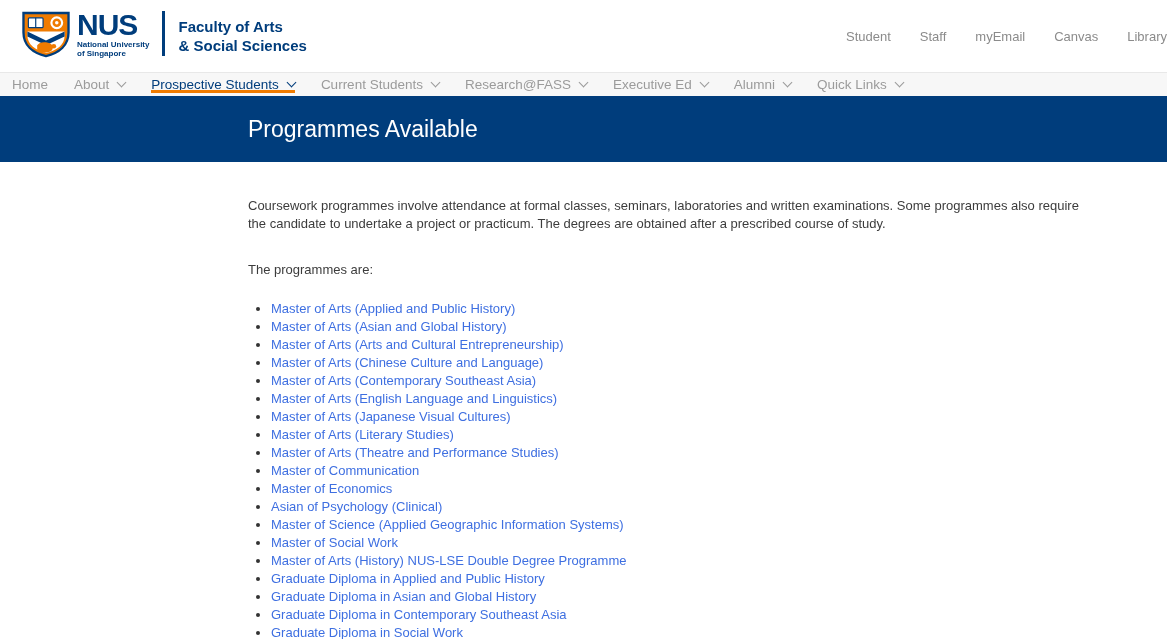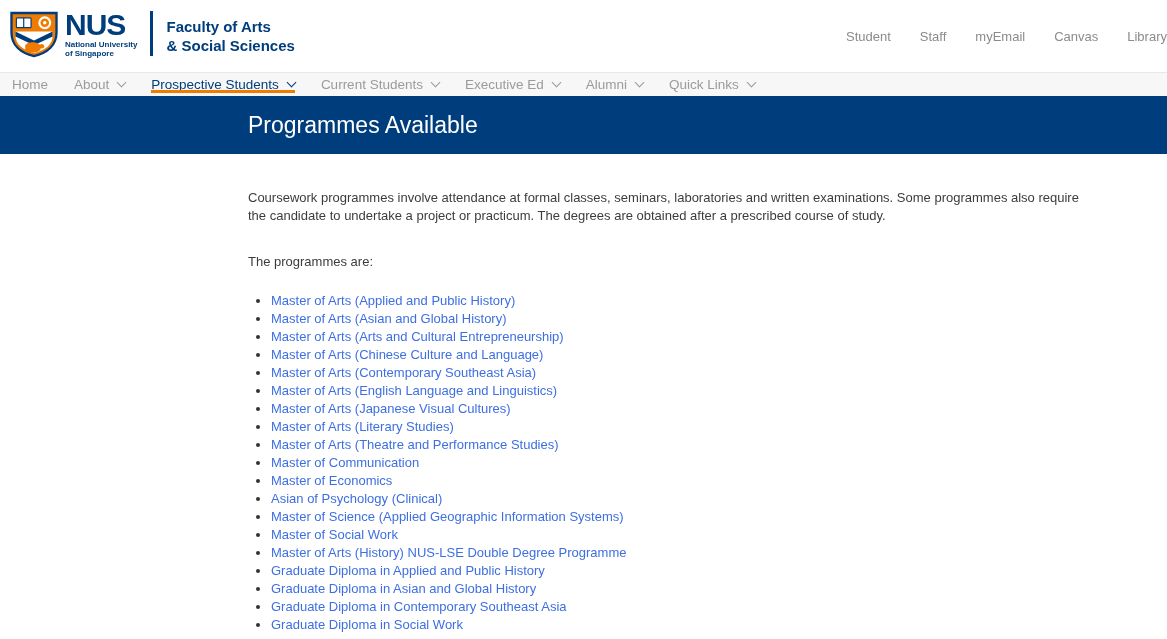--- a/index.html
+++ b/index.html
@@ -10,40 +10,40 @@
   *{box-sizing:border-box;}
   html,body{margin:0;padding:0;}
   body{
     width:1167px;height:639px;overflow:hidden;
     background:#fff;
     font-family:"Liberation Sans", sans-serif;
   }
 
   
   .site-header{height:72px;display:flex;background:#fff;}
-  .logo-group{display:flex;padding:11px 0 0 9px;cursor:pointer;}
+  .logo-group{display:flex;padding:11px 0 0 21px;cursor:pointer;}
   .crest{display:block;}
   .wordmark{margin-left:6px;}
   .nus-acronym{font-size:30px;font-weight:bold;color:var(--blue);line-height:27px;letter-spacing:-1px;}
   .nus-sub{font-size:8px;font-weight:bold;color:var(--blue);line-height:9px;margin-top:2px;}
   .logo-divider{width:3px;background:var(--blue);height:45px;margin:0 13px;}
   .faculty{font-size:15px;font-weight:600;color:var(--blue);line-height:19px;padding-top:6px;}
   .top-links{margin-left:auto;align-self:center;display:flex;gap:29px;}
   .top-links a{color:#8b8b8b;font-size:13px;text-decoration:none;}
 
   
   .main-nav{height:24px;background:#f7f7f7;border-top:1px solid #e8e8e8;display:flex;align-items:center;padding-left:12px;}
   .nav-item{position:relative;display:flex;align-items:center;height:100%;padding:0 13px;font-size:13.5px;color:#9b9b9b;cursor:pointer;white-space:nowrap;}
   .nav-item:first-child{padding-left:0;}
   .nav-item.active{color:var(--blue);}
   .nav-item.active::after{content:"";position:absolute;left:13px;right:13px;bottom:3px;height:3px;background:var(--orange);}
   .chev{width:7px;height:7px;border-right:1.6px solid currentColor;border-bottom:1.6px solid currentColor;transform:rotate(45deg);margin-left:9px;margin-top:-4px;display:inline-block;}
 
   
-  .banner{height:58px;background:var(--blue);display:flex;align-items:center;text-align:center;}
+  .banner{height:66px;background:var(--blue);display:flex;align-items:center;text-align:center;}
   .banner h1{margin:0 0 0 248px;color:#fff;font-size:23px;font-weight:400;}
 
   
   .content{margin-left:248px;width:848px;color:#3c3c3c;font-size:13px;line-height:18px;}
   .content .intro{margin:35px 0 0 0;}
   .content .list-intro{margin:28px 0 0 0;}
   ul.programmes{margin:21px 0 0 0;padding-left:23px;color:#333;}
   ul.programmes li{line-height:18px;}
   ul.programmes a{color:var(--link);text-decoration:none;}
 </style>
@@ -95,20 +95,24 @@
     </div>
     <div class="nav-item active">
       <span>Prospective Students</span>
       <span class="chev"></span>
     </div>
     <div class="nav-item">
       <span>Current Students</span>
       <span class="chev"></span>
     </div>
     <div class="nav-item">
+      <span>Research@FASS</span>
+      <span class="chev"></span>
+    </div>
+    <div class="nav-item">
       <span>Executive Ed</span>
       <span class="chev"></span>
     </div>
     <div class="nav-item">
       <span>Alumni</span>
       <span class="chev"></span>
     </div>
     <div class="nav-item">
       <span>Quick Links</span>
       <span class="chev"></span>

